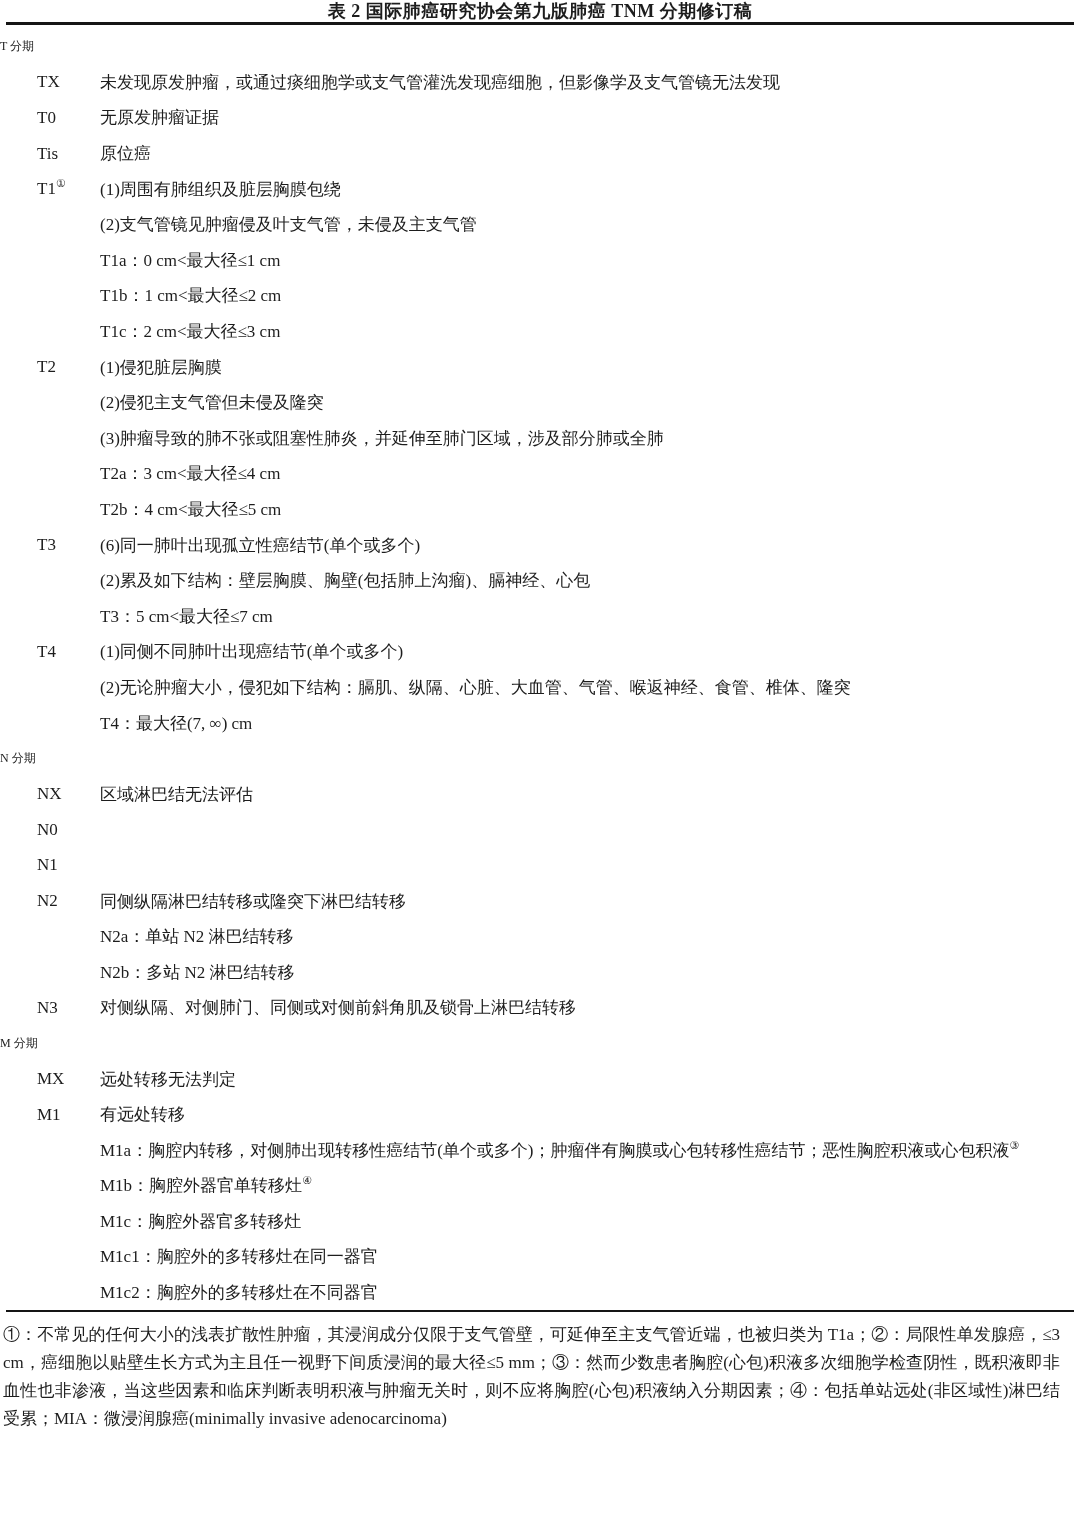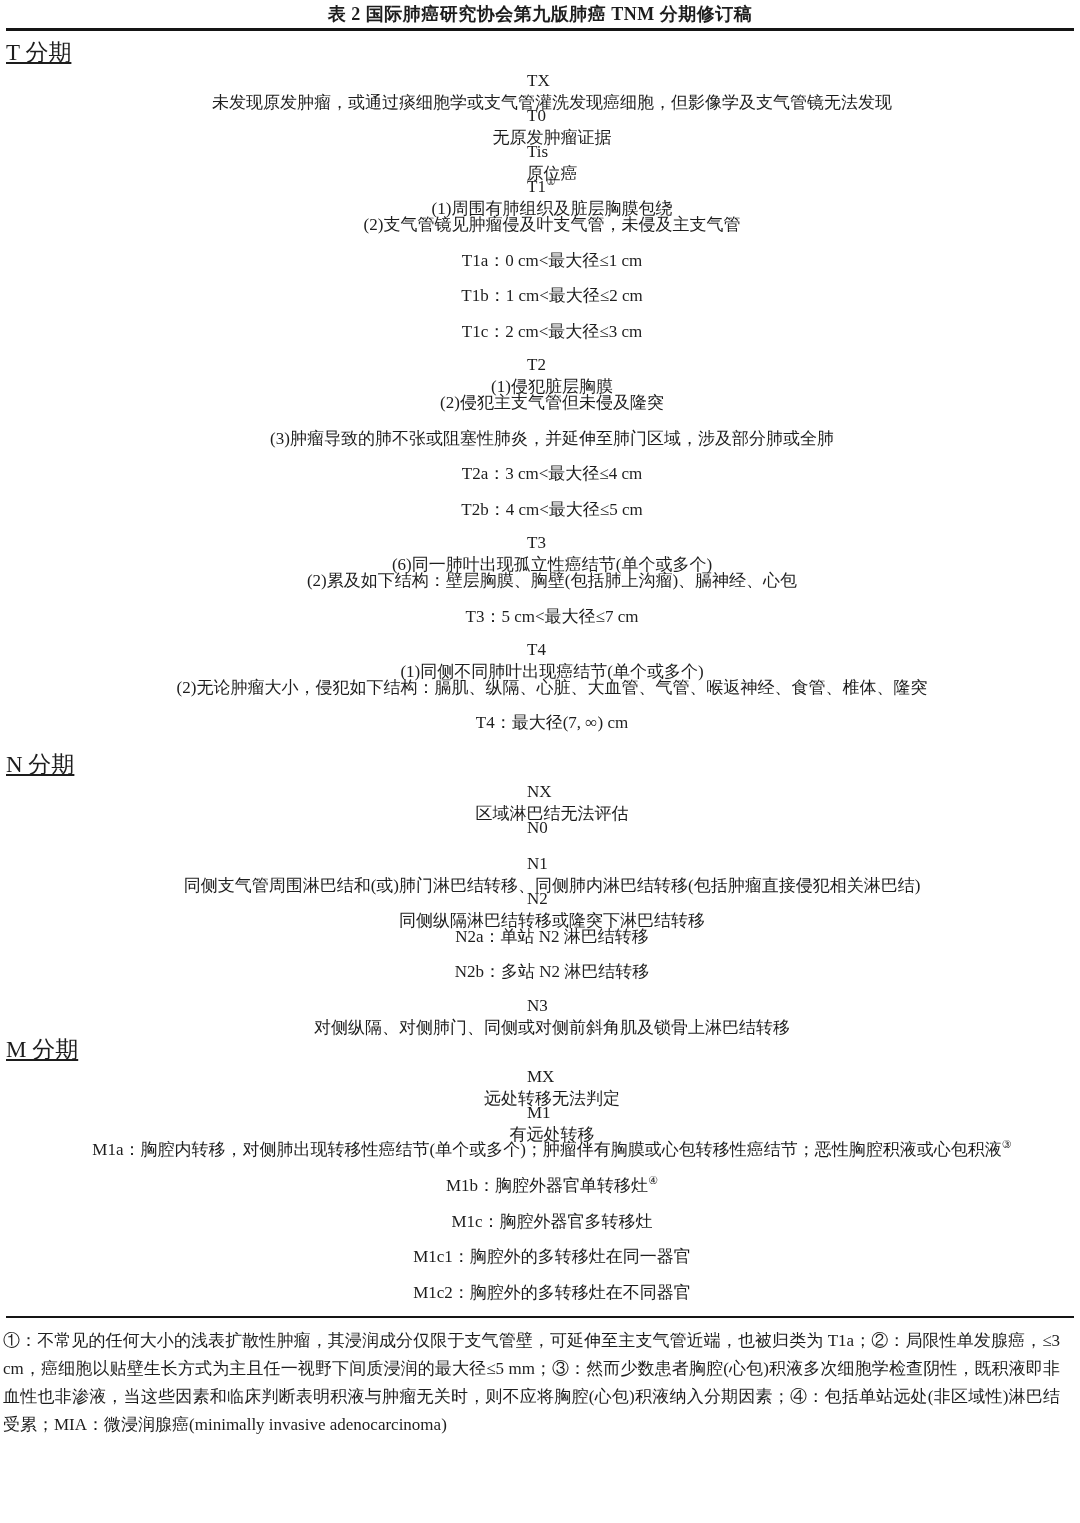--- a/index.html
+++ b/index.html
@@ -11,21 +11,21 @@
     font-family: "Liberation Serif", "DejaVu Serif", serif;
     overflow: hidden;
   }
   .page {
     position: relative;
     width: 1080px;
     height: 1523px;
     background: #ffffff;
   }
   .table-title {
-    height: 28px;
+    height: 22px;
     display: flex;
     align-items: center;
     justify-content: center;
     font-size: 18px;
     font-weight: bold;
     letter-spacing: 0.5px;
   }
   .rule-top {
     height: 3px;
     background: #151515;
@@ -36,43 +36,40 @@
     background: #151515;
     margin: 0 6px;
   }
   .table-body {
     padding-top: 4px;
   }
   .section-row {
     height: 35.6px;
     display: flex;
     align-items: center;
-    padding-left: 6px;
-    font-size: 23px;
+    padding-left: 0;
+    font-size: 12px;
     white-space: nowrap;
-    text-decoration: underline;
   }
   .entry-row {
     height: 35.6px;
     display: flex;
     align-items: center;
     font-size: 17px;
     white-space: nowrap;
-    flex-direction: column;
   }
   .row-label {
     width: 100px;
     padding-left: 37px;
     flex-shrink: 0;
     box-sizing: border-box;
   }
   .row-content {
     flex: 1;
     min-width: 0;
-    margin-left: 24px;
   }
   sup.fn-ref {
     font-size: 11px;
     line-height: 0;
     vertical-align: 7px;
   }
   .footnote {
     padding: 9px 20px 0 3px;
     font-size: 17px;
     line-height: 28px;
@@ -166,21 +163,20 @@
       <div class="section-row">N 分期</div>
       <div class="entry-row">
         <span class="row-label">NX</span>
         <span class="row-content">区域淋巴结无法评估</span>
       </div>
       <div class="entry-row">
         <span class="row-label">N0</span>
       </div>
       <div class="entry-row">
         <span class="row-label">N1</span>
-        <span class="row-content">同侧支气管周围淋巴结和(或)肺门淋巴结转移、同侧肺内淋巴结转移(包括肿瘤直接侵犯相关淋巴结)</span>
       </div>
       <div class="entry-row">
         <span class="row-label">N2</span>
         <span class="row-content">同侧纵隔淋巴结转移或隆突下淋巴结转移</span>
       </div>
       <div class="entry-row">
         <span class="row-label"></span>
         <span class="row-content">N2a：单站 N2 淋巴结转移</span>
       </div>
       <div class="entry-row">

